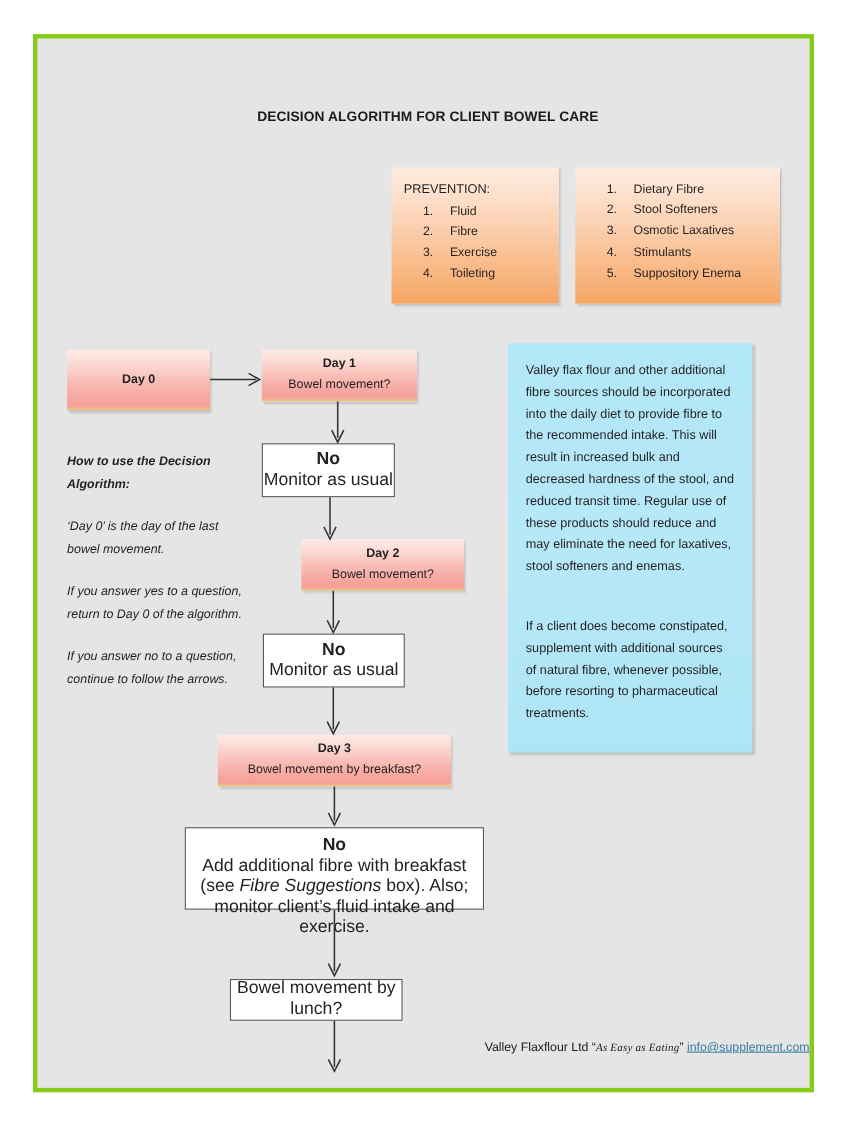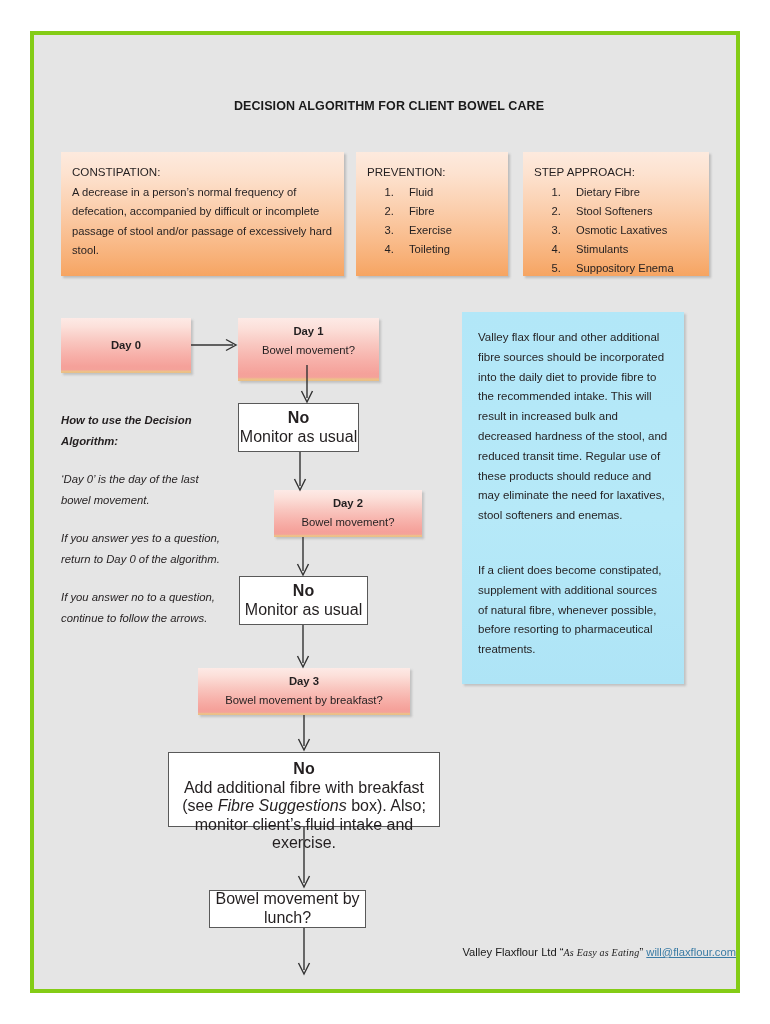--- a/index.html
+++ b/index.html
@@ -120,21 +120,21 @@
     font-size: 11.3px;
   }
   .pink-box.single {
     display: flex;
     align-items: center;
     justify-content: center;
     padding-top: 0;
   }
 
   #node-day0 { left: 27px;  top: 283px; width: 130px; height: 55px; }
-  #node-day1 { left: 204px; top: 283px; width: 141px; height: 63px; }
+  #node-day1 { left: 204px; top: 283px; width: 141px; height: 47px; }
   #node-day2 { left: 196px; top: 455px; width: 148px; height: 47px; margin-left: 44px; }
   #node-day3 { left: 164px; top: 633px; width: 212px; height: 47px; }
 
   
   .white-box {
     position: absolute;
     box-sizing: border-box;
     border: 1px solid #595959;
     background: #fff;
     text-align: center;
@@ -207,37 +207,32 @@
     text-decoration: underline;
   }
 </style>
 </head>
 <body>
 
 <div id="page-sheet">
 
   <div id="doc-title">DECISION ALGORITHM FOR CLIENT BOWEL CARE</div>
 
-  <div class="orange-box" id="box-constipation">
-    <span class="box-heading">CONSTIPATION:</span>
-    <p> A decrease in a person’s normal frequency of defecation, accompanied by difficult or incomplete passage of stool and/or passage of excessively hard stool.</p>
-  </div>
 
   <div class="orange-box" id="box-prevention">
     <span class="box-heading">PREVENTION:</span>
     <ol>
       <li>Fluid</li>
       <li>Fibre</li>
       <li>Exercise</li>
       <li>Toileting</li>
     </ol>
   </div>
 
   <div class="orange-box" id="box-step">
-    <span class="box-heading">STEP APPROACH:</span>
     <ol>
       <li>Dietary Fibre</li>
       <li>Stool Softeners</li>
       <li>Osmotic Laxatives</li>
       <li>Stimulants</li>
       <li>Suppository Enema</li>
     </ol>
   </div>
 
   <div id="box-blue">
@@ -340,16 +335,16 @@
   </div>
 
   <div class="conn" style="left:263px; top:893px;">
     <svg width="14" height="50" viewBox="0 0 14 50">
       <line x1="7" y1="0" x2="7" y2="42" stroke="#333" stroke-width="1.4"></line>
       <polyline points="1.5,35 7,46 12.5,35" fill="none" stroke="#333" stroke-width="1.4"></polyline>
     </svg>
   </div>
 
   <div id="footer">
-    <span>Valley Flaxflour Ltd </span><span>“</span><span class="tagline">As Easy as Eating</span><span>” </span><a class="email" href="#">will@flaxflour.com</a>
+    <span>Valley Flaxflour Ltd </span><span>“</span><span class="tagline">As Easy as Eating</span><span>” </span><a class="email" href="#">info@supplement.com</a>
   </div>
 
 </div>
 
 </body></html>

